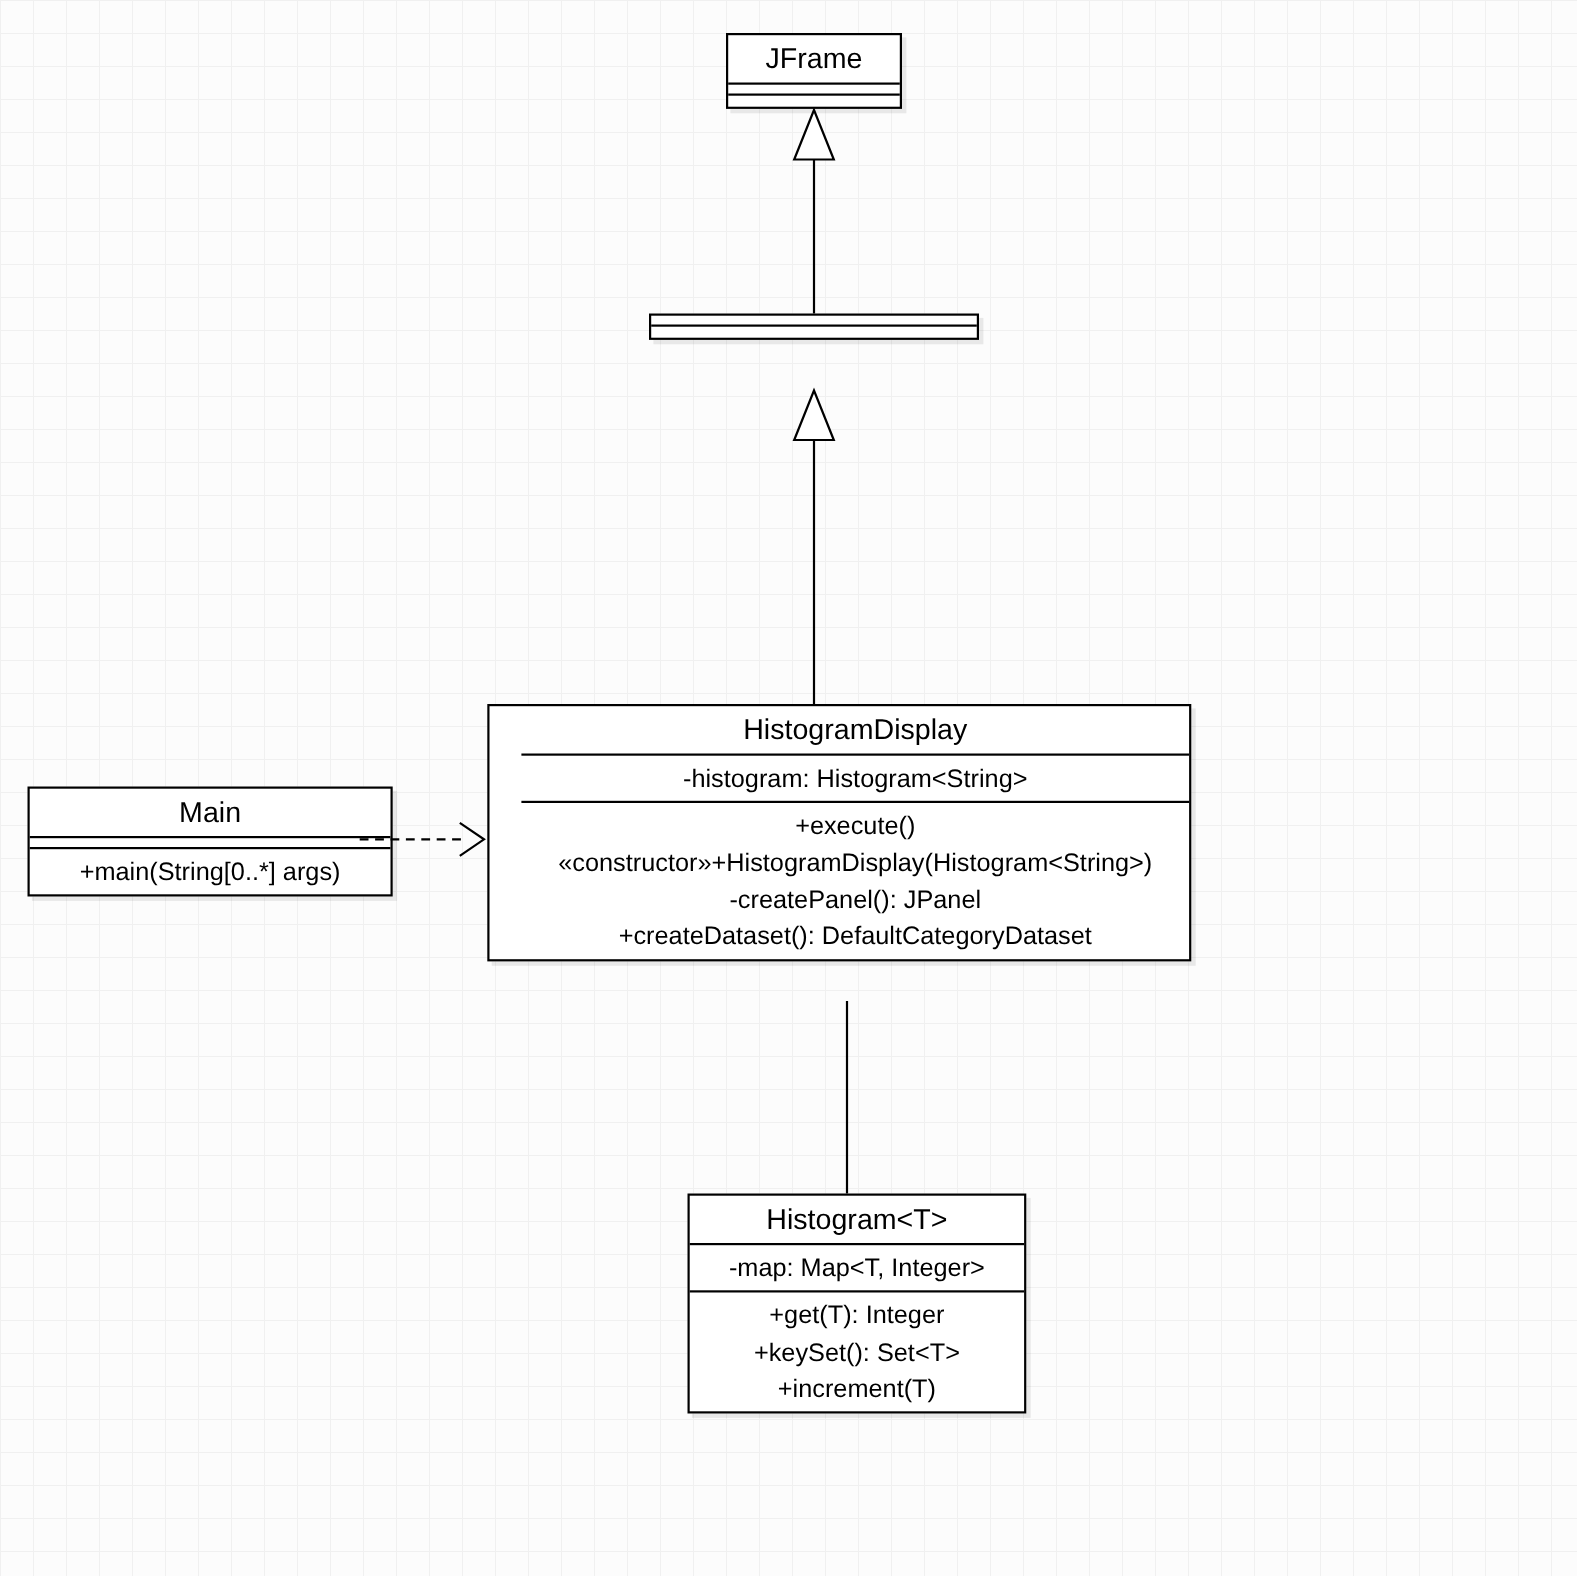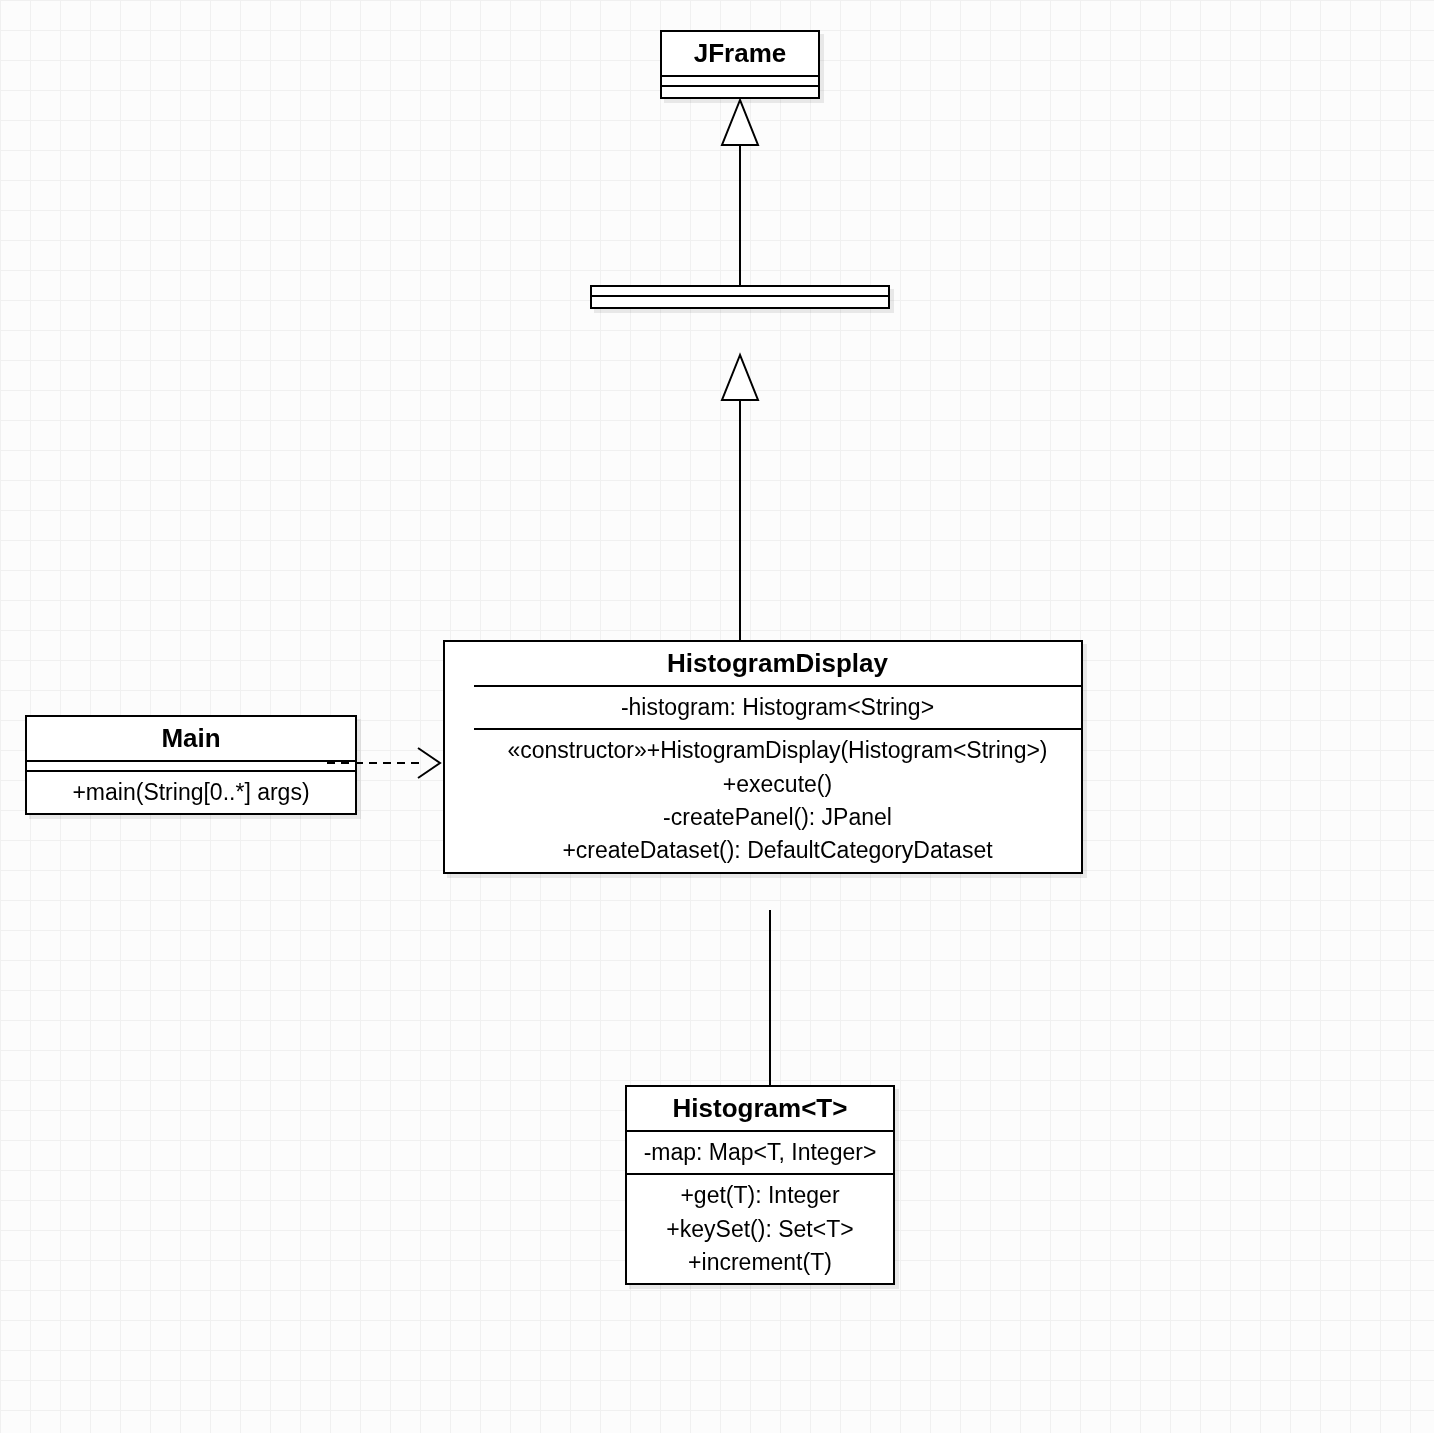--- a/index.html
+++ b/index.html
@@ -14,21 +14,21 @@
       height: 1433px;
       position: relative;
     }
     .class-box {
       position: absolute;
       background: #fff;
       border: 2px solid #000;
       box-shadow: 4px 4px 0 rgba(0,0,0,0.08);
     }
     .class-title {
-      font-weight: bold;
+      font-weight: normal;
       text-align: center;
       padding: 6px 14px;
       border-bottom: 2px solid #000;
       font-size: 26px;
       white-space: nowrap;
     }
     .class-section {
       border-bottom: 2px solid #000;
       min-height: 12px;
       padding: 4px 12px;
@@ -69,28 +69,28 @@
     <div class="member">+main(String[0..*] args)</div>
   </div>
 </div>
 
 <div class="class-box" style="left:443px; top:640px; width:640px;padding-left:29px;">
   <div class="class-title">HistogramDisplay</div>
   <div class="class-section">
     <div class="member">-histogram: Histogram&lt;String&gt;</div>
   </div>
   <div class="class-section">
+    <div class="member">+execute()</div>
     <div class="member">«constructor»+HistogramDisplay(Histogram&lt;String&gt;)</div>
-    <div class="member">+execute()</div>
     <div class="member">-createPanel(): JPanel</div>
     <div class="member">+createDataset(): DefaultCategoryDataset</div>
   </div>
 </div>
 
-<div class="class-box" style="left:625px; top:1085px; width:270px;">
+<div class="class-box" style="left:625px; top:1085px; width:308px;">
   <div class="class-title">Histogram&lt;T&gt;</div>
   <div class="class-section">
     <div class="member">-map: Map&lt;T, Integer&gt;</div>
   </div>
   <div class="class-section">
     <div class="member">+get(T): Integer</div>
     <div class="member">+keySet(): Set&lt;T&gt;</div>
     <div class="member">+increment(T)</div>
   </div>
 </div>

